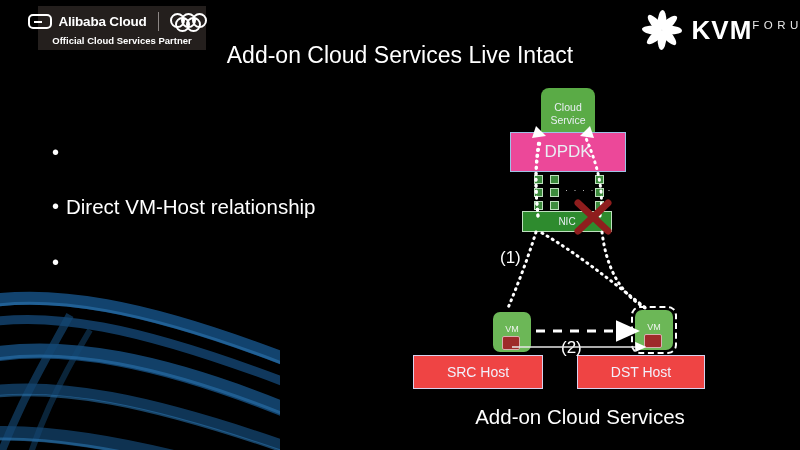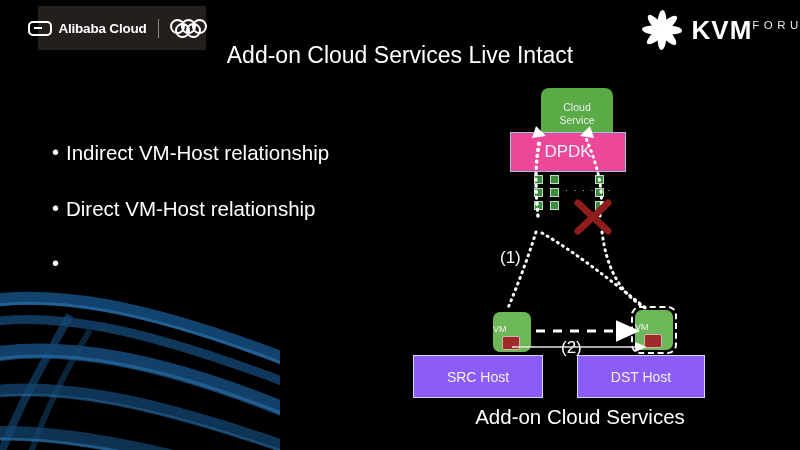--- a/index.html
+++ b/index.html
@@ -31,30 +31,30 @@
 
   
   .title{position:absolute;left:0;top:42px;width:800px;text-align:center;color:#fff;font-size:23px;}
   .bullets{position:absolute;left:52px;top:142px;width:430px;color:#fff;}
   .bullet{display:flex;align-items:flex-start;font-size:20.5px;margin-bottom:33px;line-height:1.1;}
   .dot{width:14px;flex:0 0 14px;font-size:20px;line-height:1.05;}
   .caption{position:absolute;left:430px;top:405px;width:300px;text-align:center;color:#fff;font-size:20.5px;}
 
   
   .box{position:absolute;box-sizing:border-box;display:flex;align-items:center;justify-content:center;color:#e9eef3;}
-  .cloudsvc{left:541px;top:88px;width:72px;height:52px;background:#5aab46;border-radius:8px;font-size:10.5px;line-height:1.25;text-align:center;flex-direction:column;}
+  .cloudsvc{left:541px;top:88px;width:54px;height:52px;background:#5aab46;border-radius:8px;font-size:10.5px;line-height:1.25;text-align:center;flex-direction:column;}
   .dpdk{left:510px;top:132px;width:116px;height:40px;background:#ec4899;border:1px solid #9dc3e6;font-size:17px;}
   .nic{left:522px;top:211px;width:90px;height:21px;background:#2e8b2e;border:1px solid #bfe0bf;font-size:10px;}
   .vm{position:absolute;width:38px;height:40px;background:#6cb757;border-radius:7px;box-sizing:border-box;}
-  .vm .vml{position:absolute;left:0;top:12px;width:100%;color:#eef4ee;font-size:9px;}
+  .vm .vml{position:absolute;left:0;top:12px;width:100%;text-align:center;color:#eef4ee;font-size:9px;}
   .vm .mem{position:absolute;left:9px;bottom:2px;width:18px;height:14px;background:#9e2a2a;border:1px solid #d9b0b0;border-radius:2px;box-sizing:border-box;}
   .vm-src{left:493px;top:312px;}
   .vm-dst{left:635px;top:310px;}
   .vm-dst:after{content:"";position:absolute;left:-4px;top:-4px;right:-4px;bottom:-4px;border:2px dashed #ffffff;border-radius:9px;}
-  .host{position:absolute;height:43px;background:#8b5cf6;border:1px solid #d7d2ef;box-sizing:border-box;display:flex;align-items:center;justify-content:center;color:#f2f0fb;font-size:14px;}
+  .host{position:absolute;height:34px;background:#ef4444;border:1px solid #d7d2ef;box-sizing:border-box;display:flex;align-items:center;justify-content:center;color:#f2f0fb;font-size:14px;}
   .host-src{left:413px;top:355px;width:130px;}
   .host-dst{left:577px;top:355px;width:128px;}
 
   
   .q{position:absolute;width:9px;height:9px;background:#3d8b3d;border:1.5px solid #bfe0bf;box-sizing:border-box;}
   .qdots{position:absolute;color:#c9c9c9;font-size:9px;letter-spacing:1.5px;}
 
   
   .lbl{position:absolute;color:#fff;font-size:17px;}
   .lbl1{left:500px;top:248px;}
@@ -101,20 +101,21 @@
       <span class="ali-name">Alibaba Cloud</span>
       <span class="ali-div"></span>
       <span class="rings">
         <span style="left:0;top:0;"></span>
         <span style="left:11px;top:0;"></span>
         <span style="left:22px;top:0;"></span>
         <span style="left:5.5px;top:4px;"></span>
         <span style="left:16.5px;top:4px;"></span>
       </span>
     </div>
+    <div class="ali-sub">Official Cloud Services Partner</div>
   </div>
 
   <div class="kvm">
     <div class="kvm-mark">
       <i class="petal" style="transform:translate(-50%,-100%) rotate(0deg);"></i>
       <i class="petal" style="transform:translate(-50%,-100%) rotate(45deg);"></i>
       <i class="petal" style="transform:translate(-50%,-100%) rotate(90deg);"></i>
       <i class="petal" style="transform:translate(-50%,-100%) rotate(135deg);"></i>
       <i class="petal" style="transform:translate(-50%,-100%) rotate(180deg);"></i>
       <i class="petal" style="transform:translate(-50%,-100%) rotate(225deg);"></i>
@@ -125,21 +126,20 @@
       <span class="kvm-a">KVM</span>
       <span class="kvm-b">FORUM</span>
     </div>
   </div>
 
   <div class="title">Add-on Cloud Services Live Intact</div>
 
   <div class="bullets">
     <div class="bullet">
       <span class="dot">•</span>
-      <span>Indirect VM-Host relationship</span>
     </div>
     <div class="bullet">
       <span class="dot">•</span>
       <span>Direct VM-Host relationship</span>
     </div>
     <div class="bullet">
       <span class="dot">•</span>
     </div>
   </div>
 
@@ -155,20 +155,21 @@
   <div class="q" style="left:534px;top:201px;"></div>
   <div class="q" style="left:550px;top:175px;"></div>
   <div class="q" style="left:550px;top:188px;"></div>
   <div class="q" style="left:550px;top:201px;"></div>
 
   <div class="q" style="left:595px;top:175px;"></div>
   <div class="q" style="left:595px;top:188px;"></div>
   <div class="q" style="left:595px;top:201px;"></div>
   <div class="qdots" style="left:565px;top:185px;">· · · · · ·</div>
 
+  <div class="box nic">NIC</div>
 
   <div class="vm vm-src">
     <span class="vml">VM</span>
     <span class="mem"></span>
   </div>
   <div class="vm vm-dst">
     <span class="vml">VM</span>
     <span class="mem"></span>
   </div>
 

